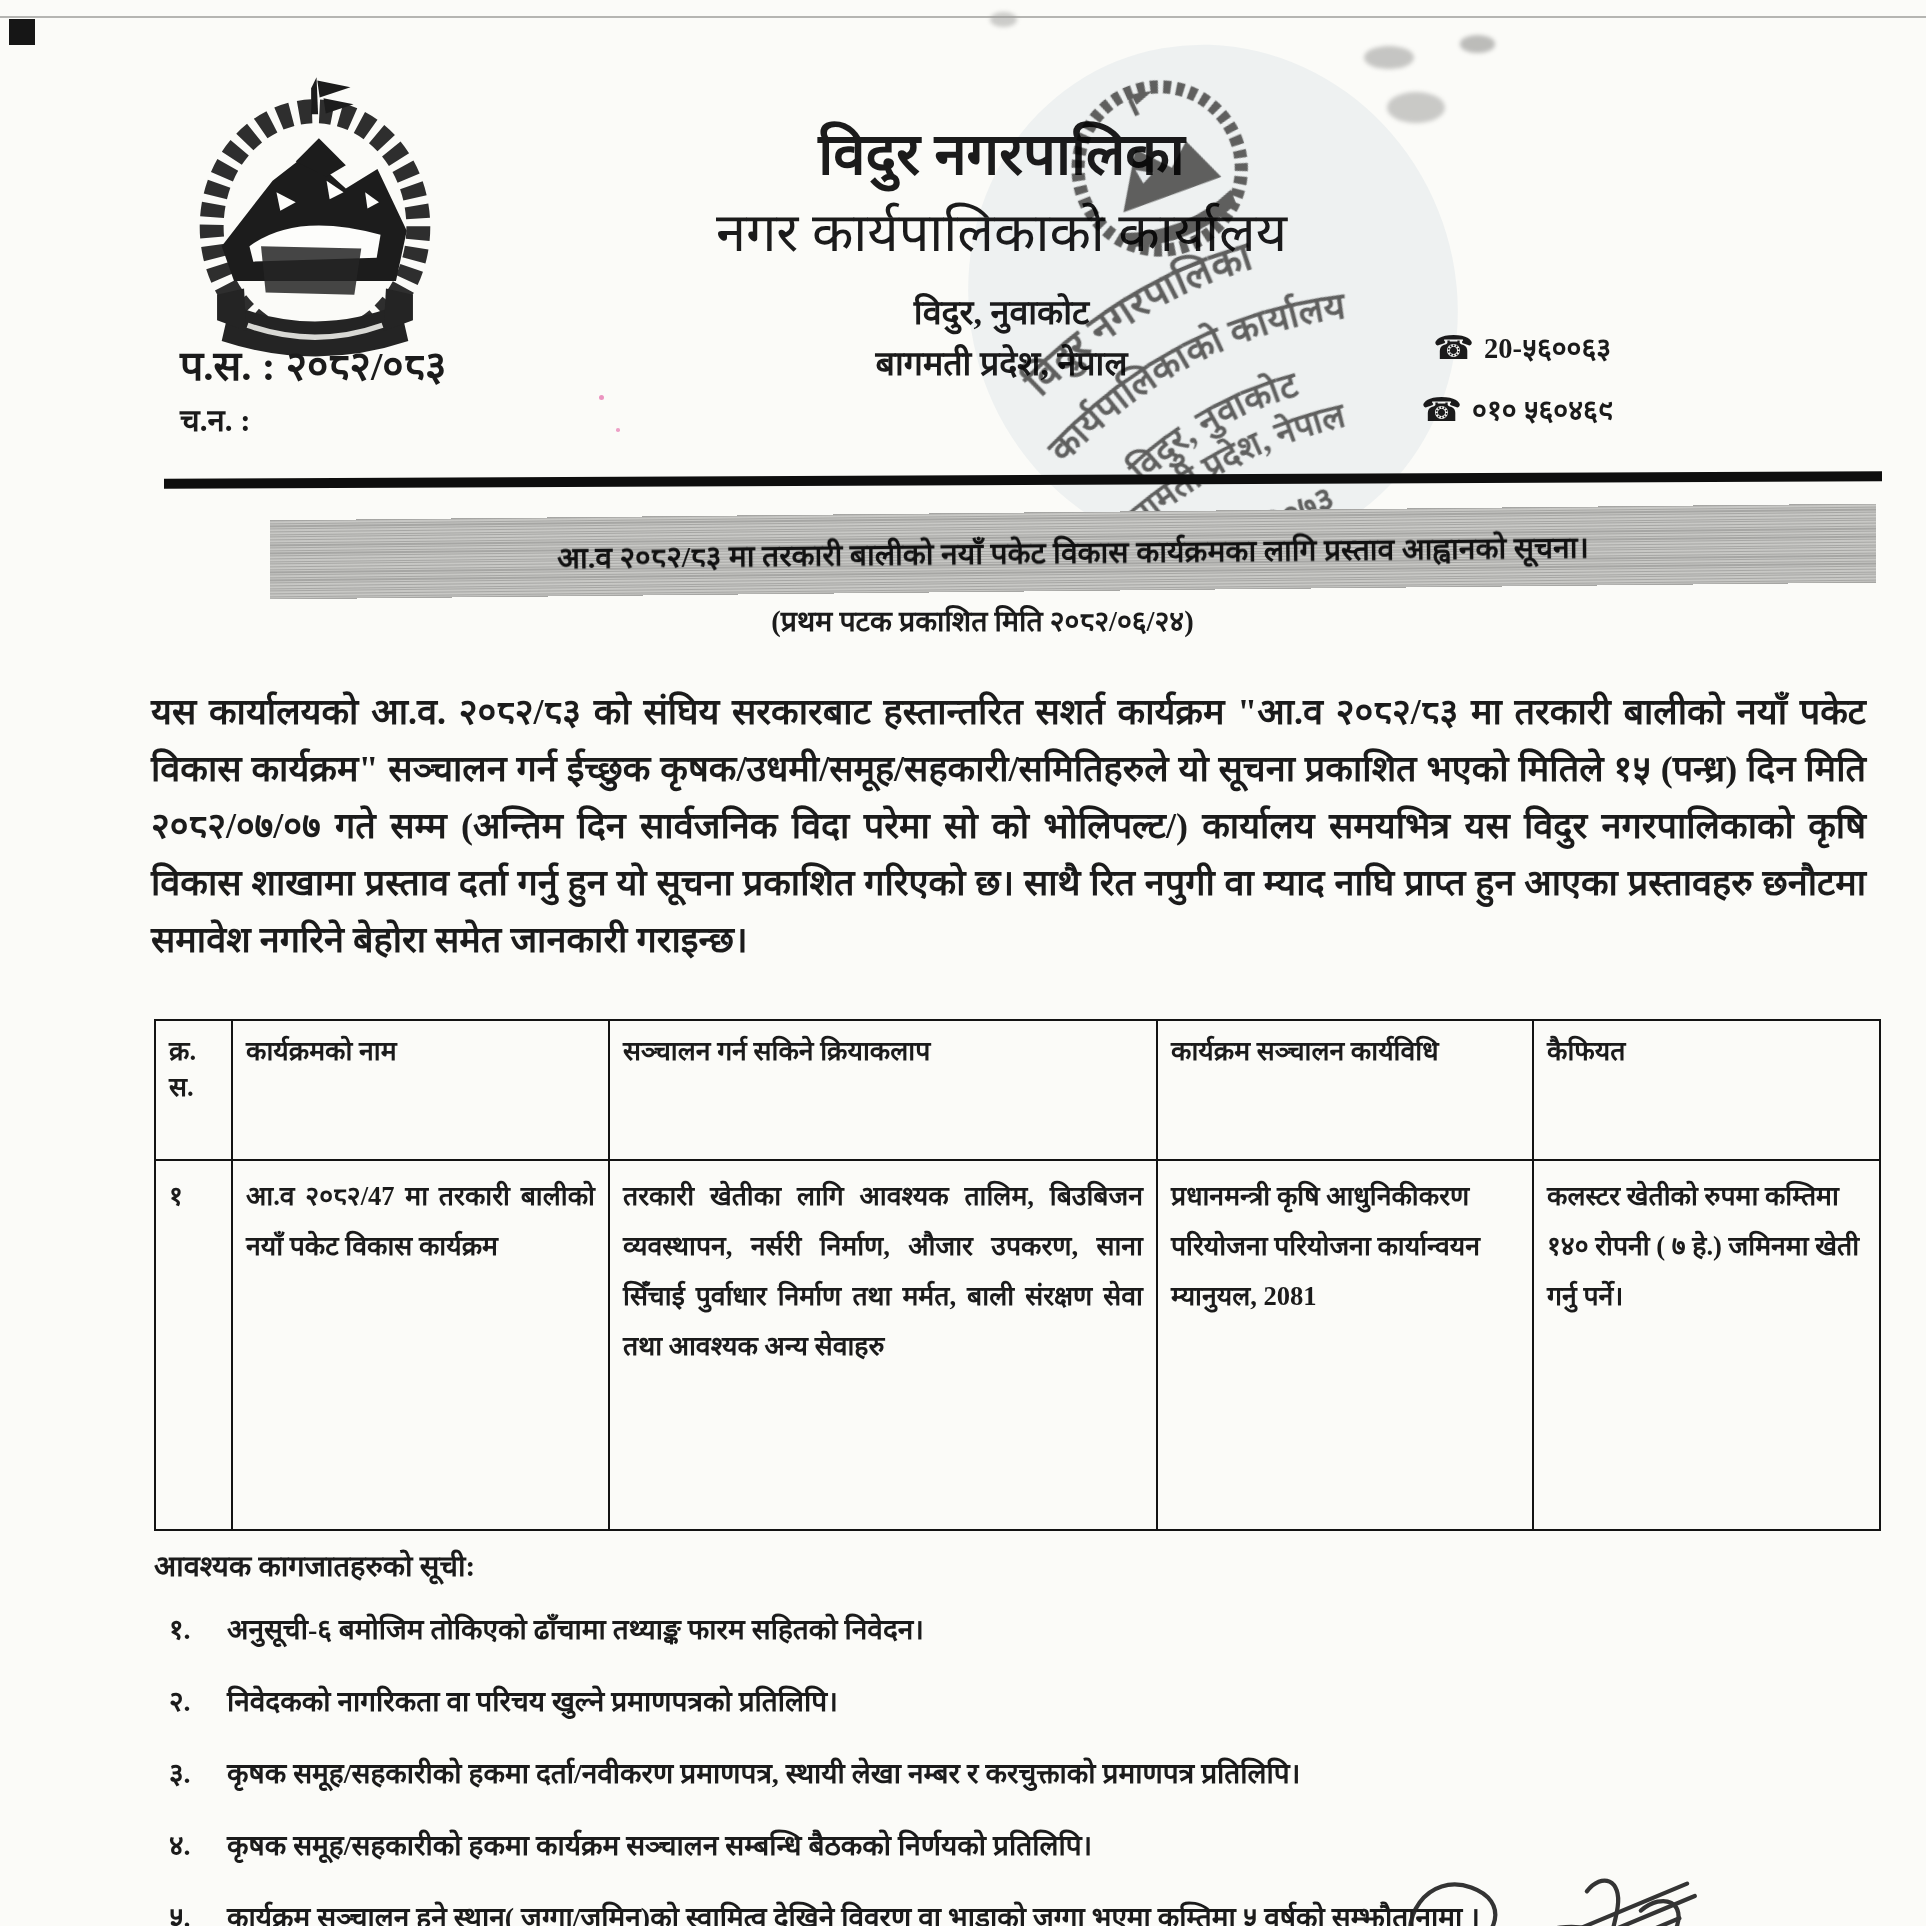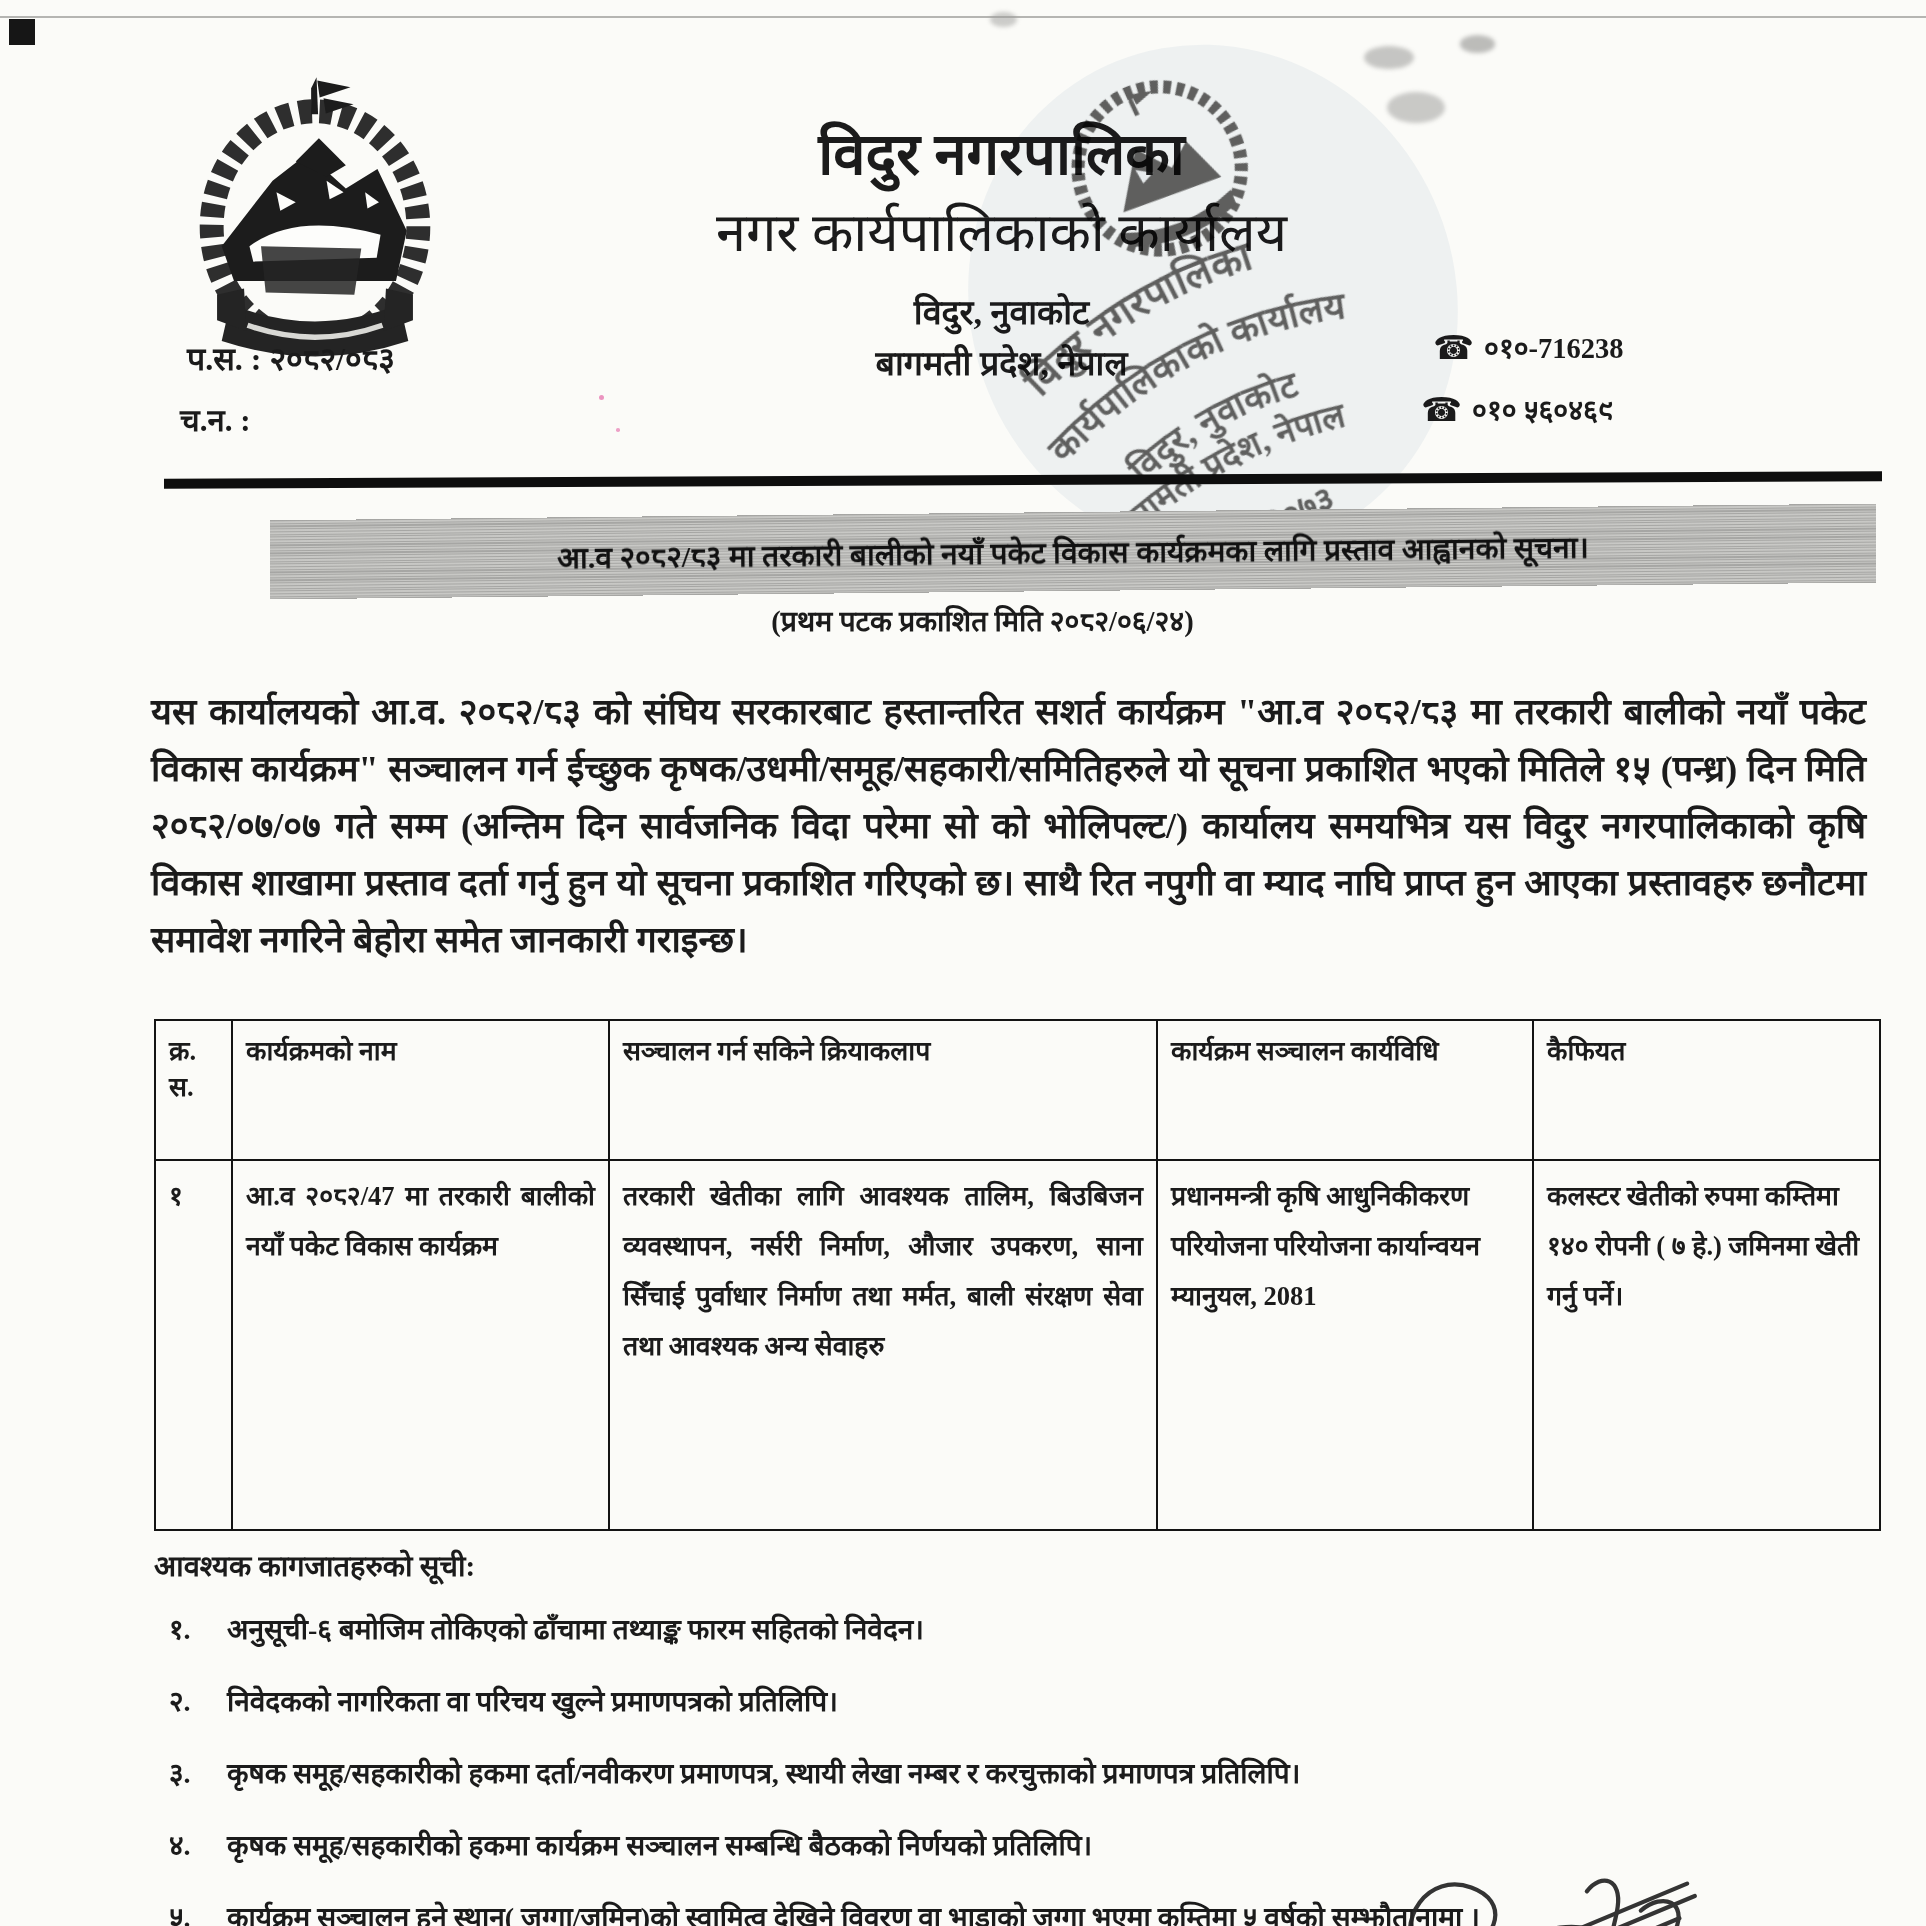--- a/index.html
+++ b/index.html
@@ -23,21 +23,21 @@
   .pd1{left:599px;top:395px;width:5.4px;height:5.4px;opacity:.8;}
   .pd2{left:616px;top:428px;width:3.5px;height:3.5px;opacity:.7;}
 
   
   .emblem{position:absolute;left:180px;top:65px;}
   .head-center{position:absolute;left:539px;top:0;width:925px;text-align:center;}
   .muni-name{position:absolute;left:0;right:0;top:112px;font-size:58px;font-weight:700;white-space:nowrap;}
   .office-name{position:absolute;left:0;right:0;top:193px;font-size:54px;font-weight:400;white-space:nowrap;}
   .addr1{position:absolute;left:0;right:0;top:288px;font-size:34px;font-weight:700;white-space:nowrap;}
   .addr2{position:absolute;left:0;right:0;top:339px;font-size:34px;font-weight:700;white-space:nowrap;}
-  .ref-no{position:absolute;left:180px;top:336px;font-size:32px;font-weight:700;margin-left:7px;}
+  .ref-no{position:absolute;left:180px;top:336px;font-size:41px;font-weight:700;}
   .ch-no{position:absolute;left:180px;top:398px;font-size:31px;font-weight:700;}
   .phone-row{position:absolute;display:flex;align-items:center;gap:10px;font-size:28.5px;font-weight:700;}
   .ph1{left:1433px;top:328px;}
   .ph2{left:1421px;top:390px;}
   .phone-glyph{font-size:33px;line-height:1;font-family:"DejaVu Sans",sans-serif;}
 
   
   .stamp{position:absolute;left:955px;top:31px;width:516px;height:516px;mix-blend-mode:multiply;}
 
   
@@ -132,21 +132,21 @@
     <div class="office-name">नगर कार्यपालिकाको कार्यालय</div>
     <div class="addr1">विदुर, नुवाकोट</div>
     <div class="addr2">बागमती प्रदेश, नेपाल</div>
   </div>
 
   <div class="ref-no">प.स. : २०८२/०८३</div>
   <div class="ch-no">च.न. :</div>
 
   <div class="phone-row ph1">
     <span class="phone-glyph">☎</span>
-    <span>०१०-716238</span>
+    <span>20-५६००६३</span>
   </div>
   <div class="phone-row ph2">
     <span class="phone-glyph">☎</span>
     <span>०१० ५६०४६९</span>
   </div>
 
   <svg class="stamp" width="516" height="516" viewBox="0 0 1340 1340">
     <defs>
       <path id="arc1" d="M 70 810 Q 670 500 1270 810"></path>
       <path id="arc2" d="M 110 970 Q 670 690 1230 970"></path>

